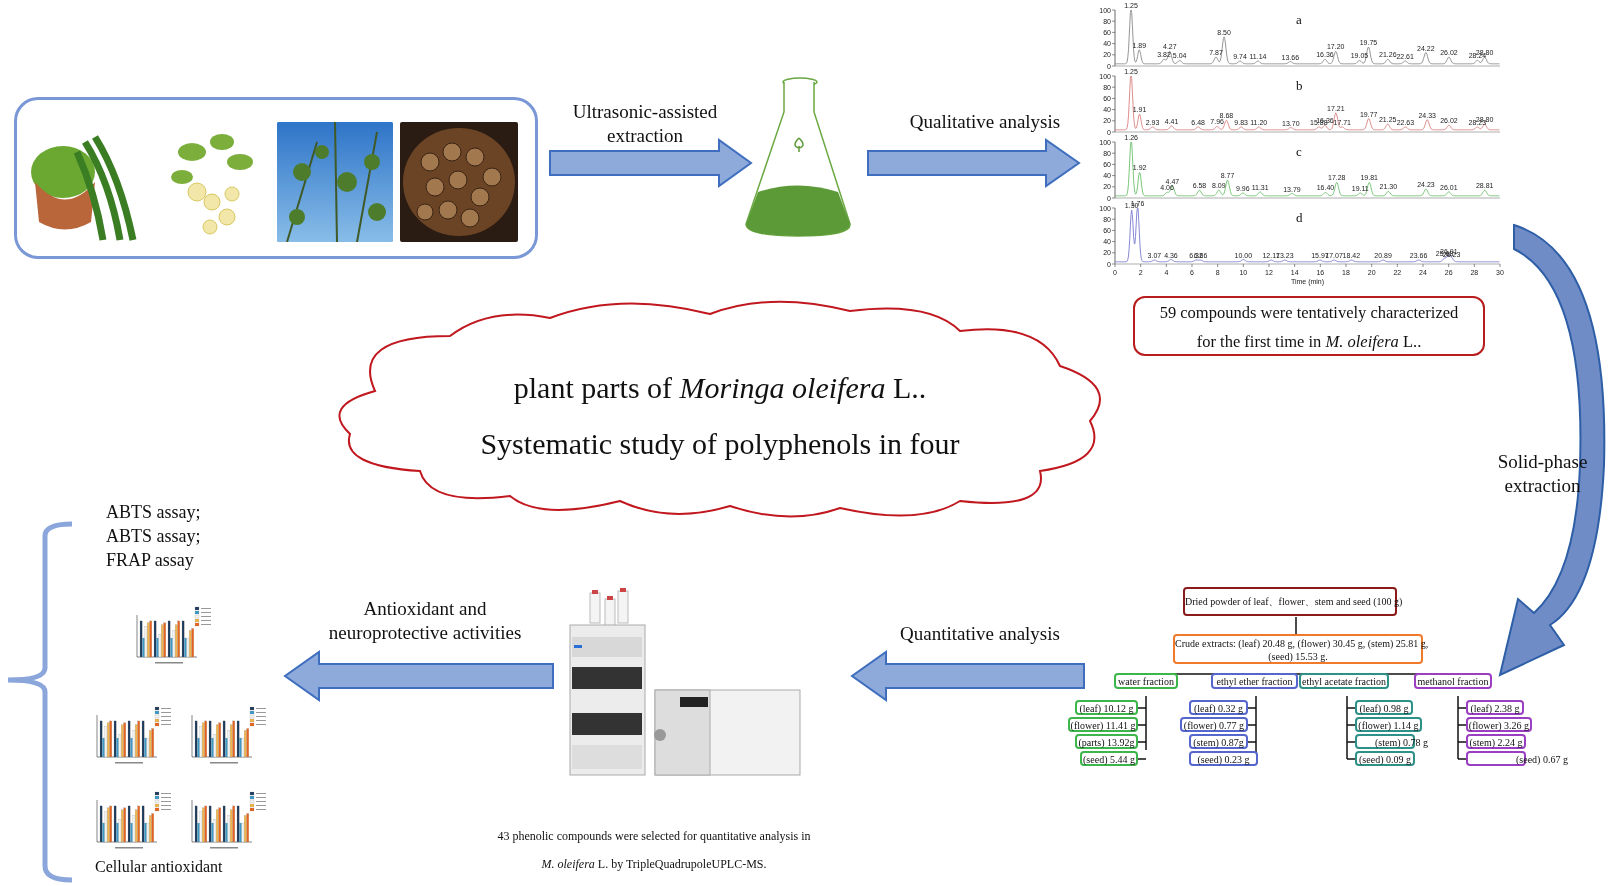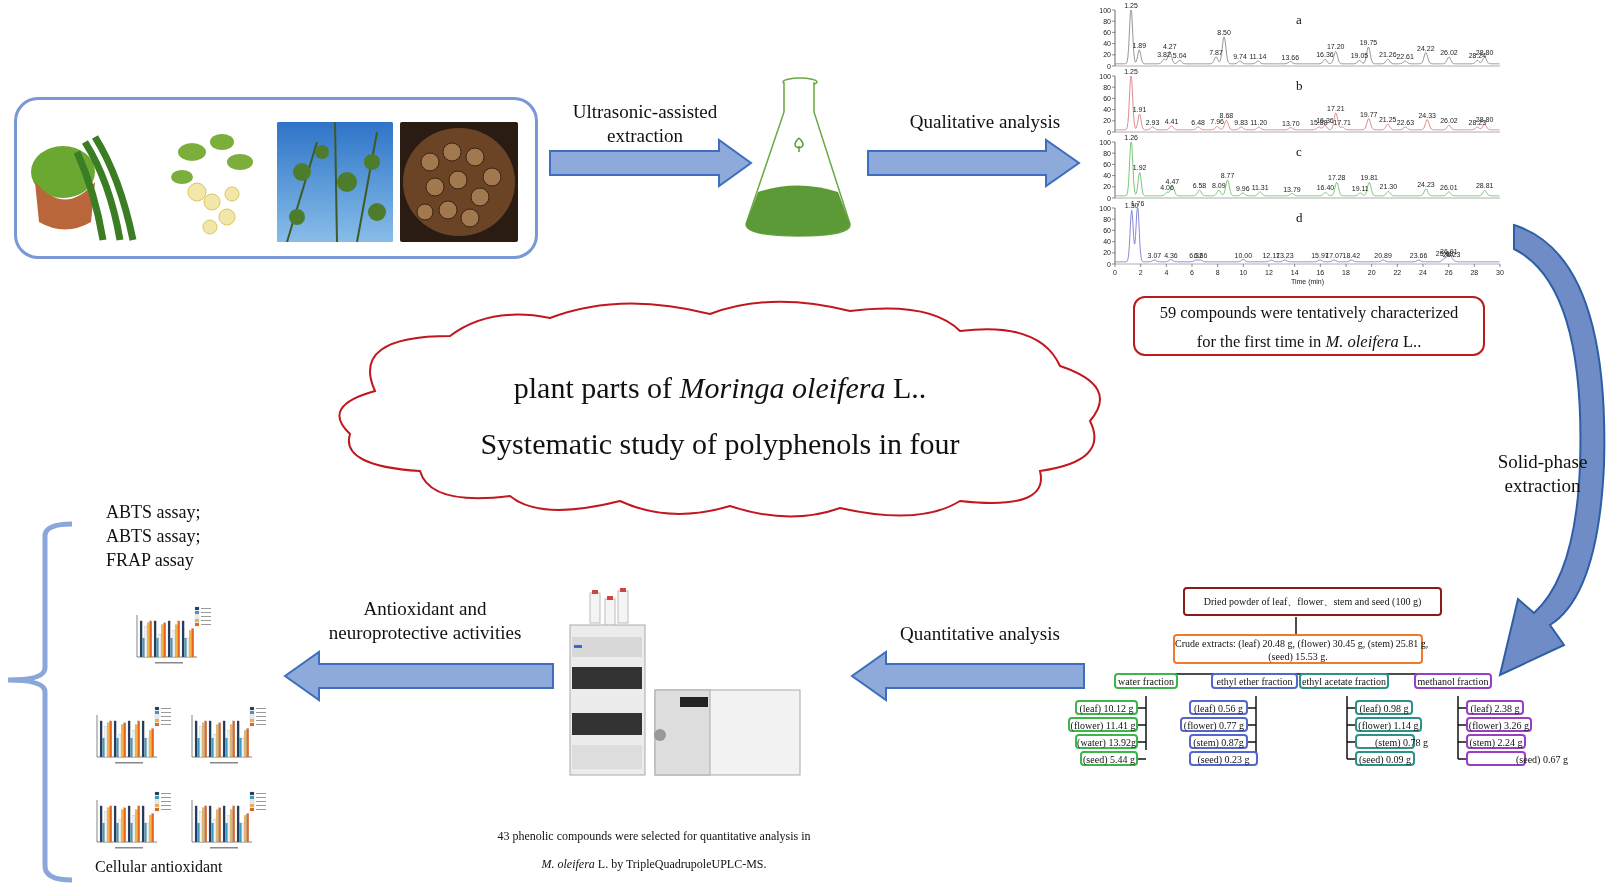--- a/index.html
+++ b/index.html
@@ -338,37 +338,37 @@
       <line x1="287" y1="140" x2="295" y2="140"></line>
       <line x1="287" y1="157" x2="295" y2="157"></line>
       <line x1="287" y1="174" x2="295" y2="174"></line>
     <line x1="398" y1="111" x2="398" y2="174"></line>
       <line x1="398" y1="123" x2="406" y2="123"></line>
       <line x1="398" y1="140" x2="406" y2="140"></line>
       <line x1="398" y1="157" x2="406" y2="157"></line>
       <line x1="398" y1="174" x2="406" y2="174"></line>
   </g>
 </svg>
-<div class="fbox" style="left:1183px;top:587px;width:259px;height:29px;border-color:#8b1a1a;line-height:24px;">Dried powder of leaf、flower、stem and seed (100 g)</div>
+<div class="fbox" style="left:1183px;top:587px;width:214px;height:29px;border-color:#8b1a1a;line-height:24px;">Dried powder of leaf、flower、stem and seed (100 g)</div>
 <div class="fbox" style="left:1173px;top:634px;width:250px;height:30px;border-color:#f07a2a;line-height:13px;">
   <div>Crude extracts: (leaf) 20.48 g, (flower) 30.45 g,  (stem) 25.81 g,</div>
   <div>(seed) 15.53 g.</div>
 </div>
 
 <div class="fbox green" style="left:1114px;top:673px;width:64px;height:16px;">water fraction</div>
 <div class="fbox blue" style="left:1211px;top:673px;width:87px;height:16px;">ethyl ether fraction</div>
 <div class="fbox teal" style="left:1299px;top:673px;width:90px;height:16px;">ethyl acetate fraction</div>
 <div class="fbox purple" style="left:1414px;top:673px;width:78px;height:16px;">methanol fraction</div>
 
 <div class="fbox green" style="left:1075px;top:700px;width:63px;height:15px;">(leaf) 10.12 g</div>
 <div class="fbox green" style="left:1068px;top:717px;width:70px;height:15px;">(flower) 11.41 g</div>
-<div class="fbox green" style="left:1075px;top:734px;width:63px;height:15px;">(water) 13.92g</div>
+<div class="fbox green" style="left:1075px;top:734px;width:63px;height:15px;">(parts) 13.92g</div>
 <div class="fbox green" style="left:1080px;top:751px;width:58px;height:15px;">(seed) 5.44 g</div>
 
-<div class="fbox blue" style="left:1189px;top:700px;width:59px;height:15px;">(leaf) 0.56 g</div>
+<div class="fbox blue" style="left:1189px;top:700px;width:59px;height:15px;">(leaf) 0.32 g</div>
 <div class="fbox blue" style="left:1180px;top:717px;width:68px;height:15px;">(flower) 0.77 g</div>
 <div class="fbox blue" style="left:1189px;top:734px;width:59px;height:15px;">(stem) 0.87g</div>
 <div class="fbox blue" style="left:1189px;top:751px;width:69px;height:15px;">(seed) 0.23 g</div>
 
 <div class="fbox teal" style="left:1355px;top:700px;width:58px;height:15px;">(leaf) 0.98 g</div>
 <div class="fbox teal" style="left:1355px;top:717px;width:67px;height:15px;">(flower) 1.14 g</div>
 <div class="fbox teal" style="left:1355px;top:734px;width:60px;height:15px;padding-left:18px;">(stem) 0.78 g</div>
 <div class="fbox teal" style="left:1355px;top:751px;width:60px;height:15px;">(seed) 0.09 g</div>
 
 <div class="fbox purple" style="left:1466px;top:700px;width:58px;height:15px;">(leaf) 2.38 g</div>

